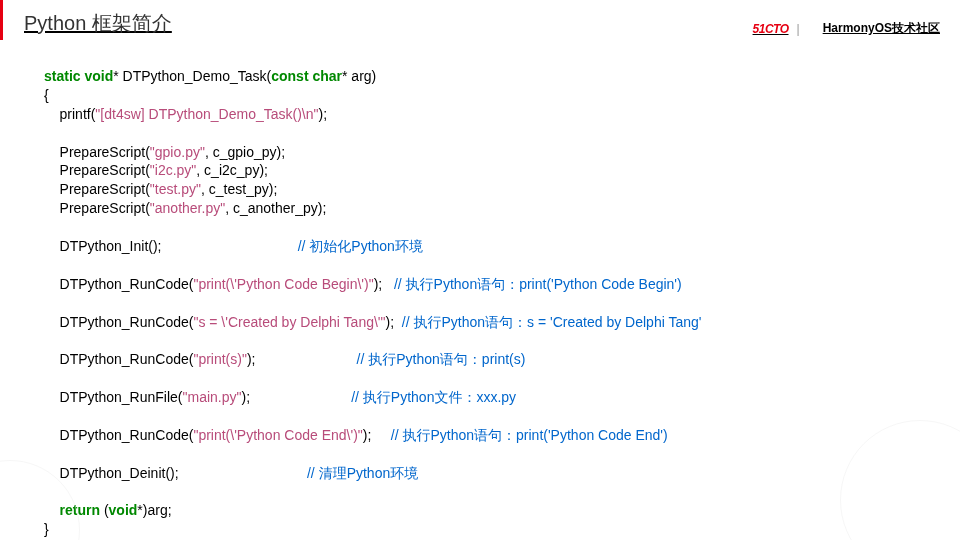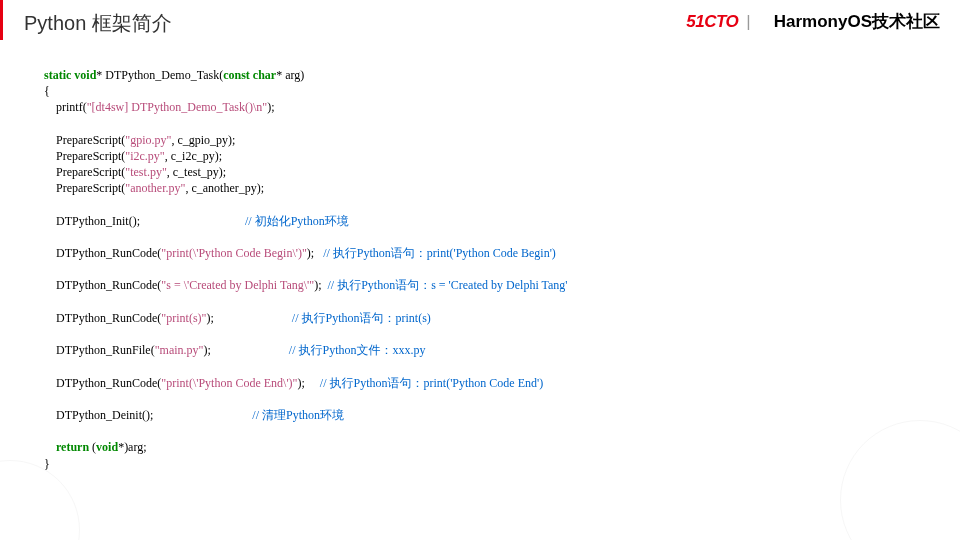--- a/index.html
+++ b/index.html
@@ -11,41 +11,42 @@
       width: 960px;
       height: 540px;
       background: #ffffff;
       font-family: "Microsoft YaHei", "PingFang SC", sans-serif;
       position: relative;
       overflow: hidden;
     }
     .header {
       display: flex;
       justify-content: space-between;
-      align-items: flex-start;
+      align-items: flex-end;
       padding: 10px 20px 12px 20px;
+      text-decoration: underline;
     }
     .header-left {
       font-size: 20px;
       color: #333;
       position: relative;
       padding-left: 4px;
     }
     .red-bar {
       position: absolute;
       left: 0;
       top: 0;
       width: 3px;
       height: 40px;
       background: #e60012;
     }
     .header-right {
       display: flex;
       align-items: center;
-      font-size: 17px;
+      font-size: 12px;
       font-weight: bold;
       gap: 8px;
     }
     .brand-51cto {
       color: #e60012;
       font-weight: 900;
       font-style: italic;
       letter-spacing: -0.5px;
     }
     .brand-divider {
@@ -59,22 +60,22 @@
     .content {
       padding: 18px 44px 0 44px;
     }
     .section-title {
       font-size: 22px;
       color: #1a4b8c;
       font-weight: normal;
       margin-bottom: 14px;
     }
     .code-block {
-      font-family: Liberation Serif, serif;
-      font-size: 12px;
+      font-family: Liberation Sans, sans-serif;
+      font-size: 14px;
       line-height: 1.35;
       white-space: pre;
       color: #000;
     }
     .kw { color: #008800; font-weight: bold; }
     .str { color: #b84c7a; }
     .comment { color: #0066cc; }
     .corner-deco {
       position: absolute;
       bottom: -40px;

